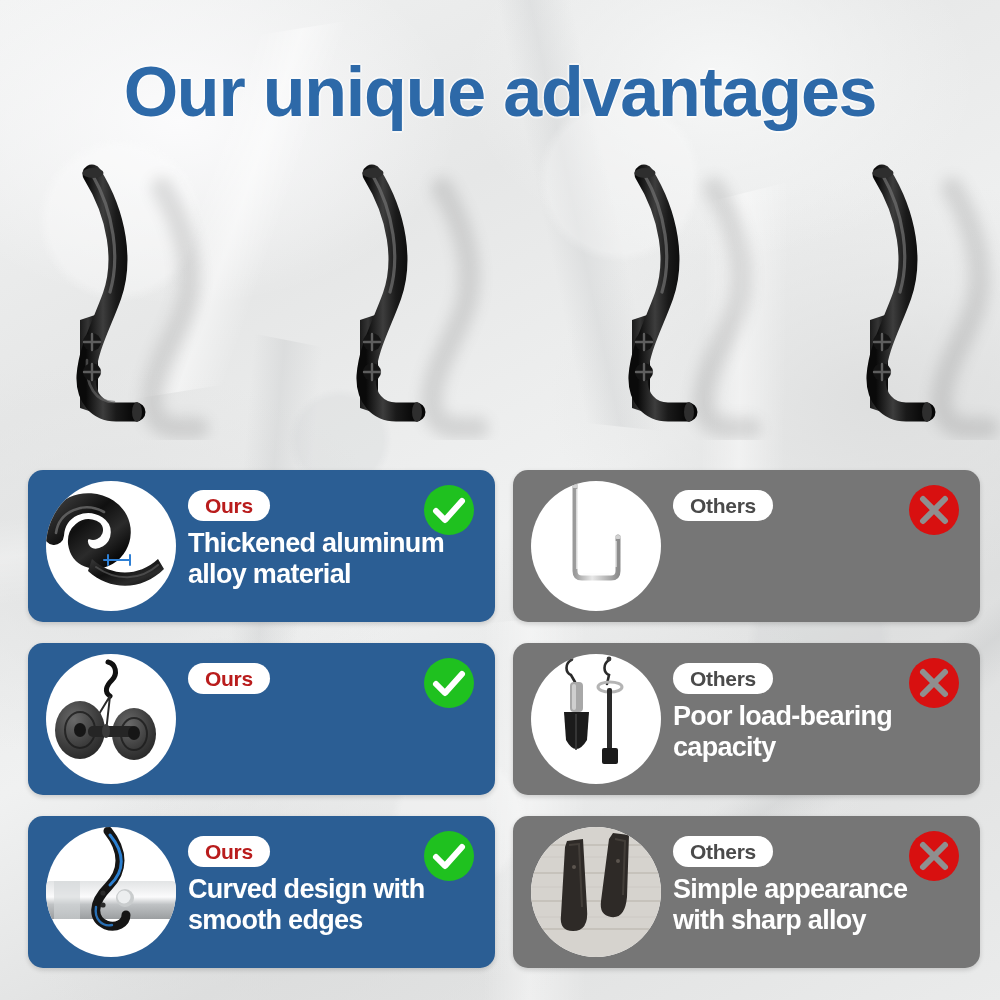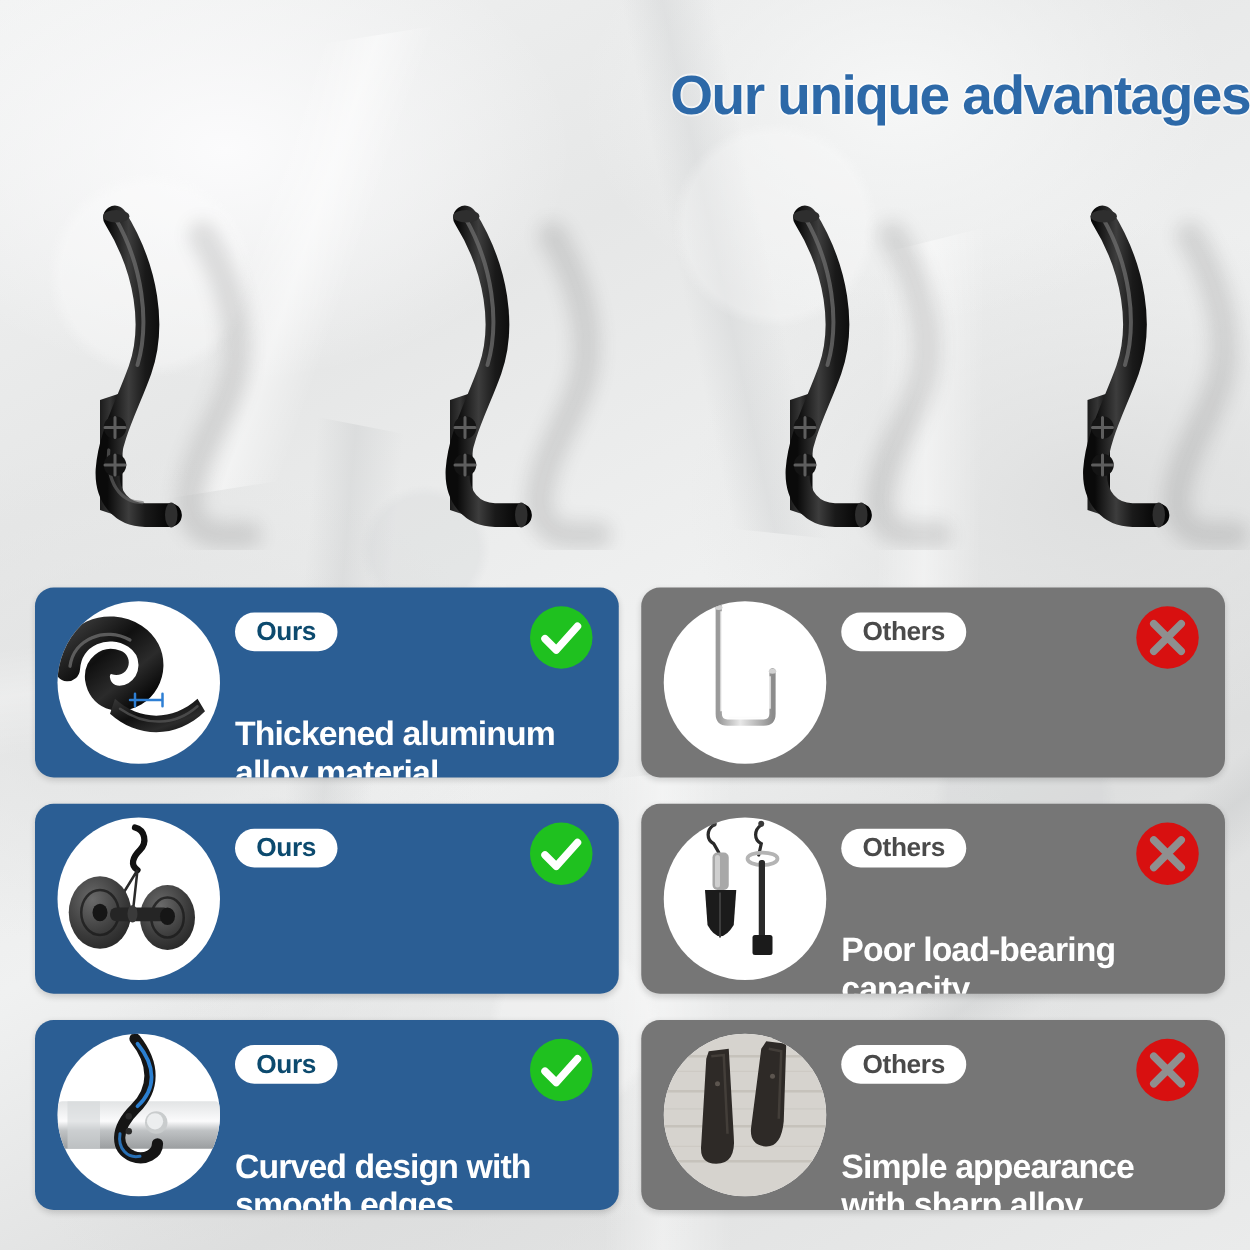--- a/index.html
+++ b/index.html
@@ -50,22 +50,22 @@
       radial-gradient(circle at 34% 44%, rgba(205,208,210,.7) 0 5%, transparent 6%),
       radial-gradient(circle at 62% 18%, rgba(255,255,255,.8) 0 7%, transparent 8%),
       radial-gradient(circle at 82% 64%, rgba(200,203,205,.6) 0 6%, transparent 7%),
       radial-gradient(circle at 46% 82%, rgba(255,255,255,.8) 0 6%, transparent 7%),
       radial-gradient(circle at 22% 70%, rgba(208,211,213,.6) 0 5%, transparent 6%);
   }
 
   
   #title {
     position:absolute; top:52px; left:0; width:100%;
-    text-align:right; z-index:6;
-    font-size:44px; font-weight:bold; letter-spacing:-1.2px;
+    text-align:center; z-index:6;
+    font-size:70px; font-weight:bold; letter-spacing:-1.2px;
     color:#2d69a8;
     text-shadow:
        1.6px 0 0 rgba(255,255,255,.55), -1.6px 0 0 rgba(255,255,255,.55),
        0 1.6px 0 rgba(255,255,255,.55), 0 -1.6px 0 rgba(255,255,255,.55);
   }
 
   
   #hero { position:absolute; top:150px; left:0; width:1000px; height:300px; z-index:4; }
   .hook-unit { position:absolute; top:0; width:190px; height:290px; }
 
@@ -86,27 +86,27 @@
     background:#fff; overflow:hidden;
   }
   .thumb svg { display:block; width:130px; height:130px; }
 
   .pill {
     position:absolute; left:160px; top:20px;
     height:31px; padding:0 17px; border-radius:16px;
     background:#fff; display:flex; align-items:center;
     font-size:21px; font-weight:bold; letter-spacing:-.3px;
   }
-  .card.ours   .pill { color:#0c4a6e; }
+  .card.ours   .pill { color:#b91c1c; }
   .card.others .pill { color:#4a4a4a; }
 
   .ctext {
     position:absolute; left:160px; top:58px; width:292px;
     color:#fff; font-size:27px; font-weight:bold;
-    line-height:1.13; letter-spacing:-.7px;margin-top:44px;
+    line-height:1.13; letter-spacing:-.7px;
   }
 
   .badge { position:absolute; right:20px; top:14px; width:52px; height:52px; }
   .badge svg { display:block; }
 </style>
 </head>
 <body>
 
 <div id="marble">
   <div class="mbase"></div>

